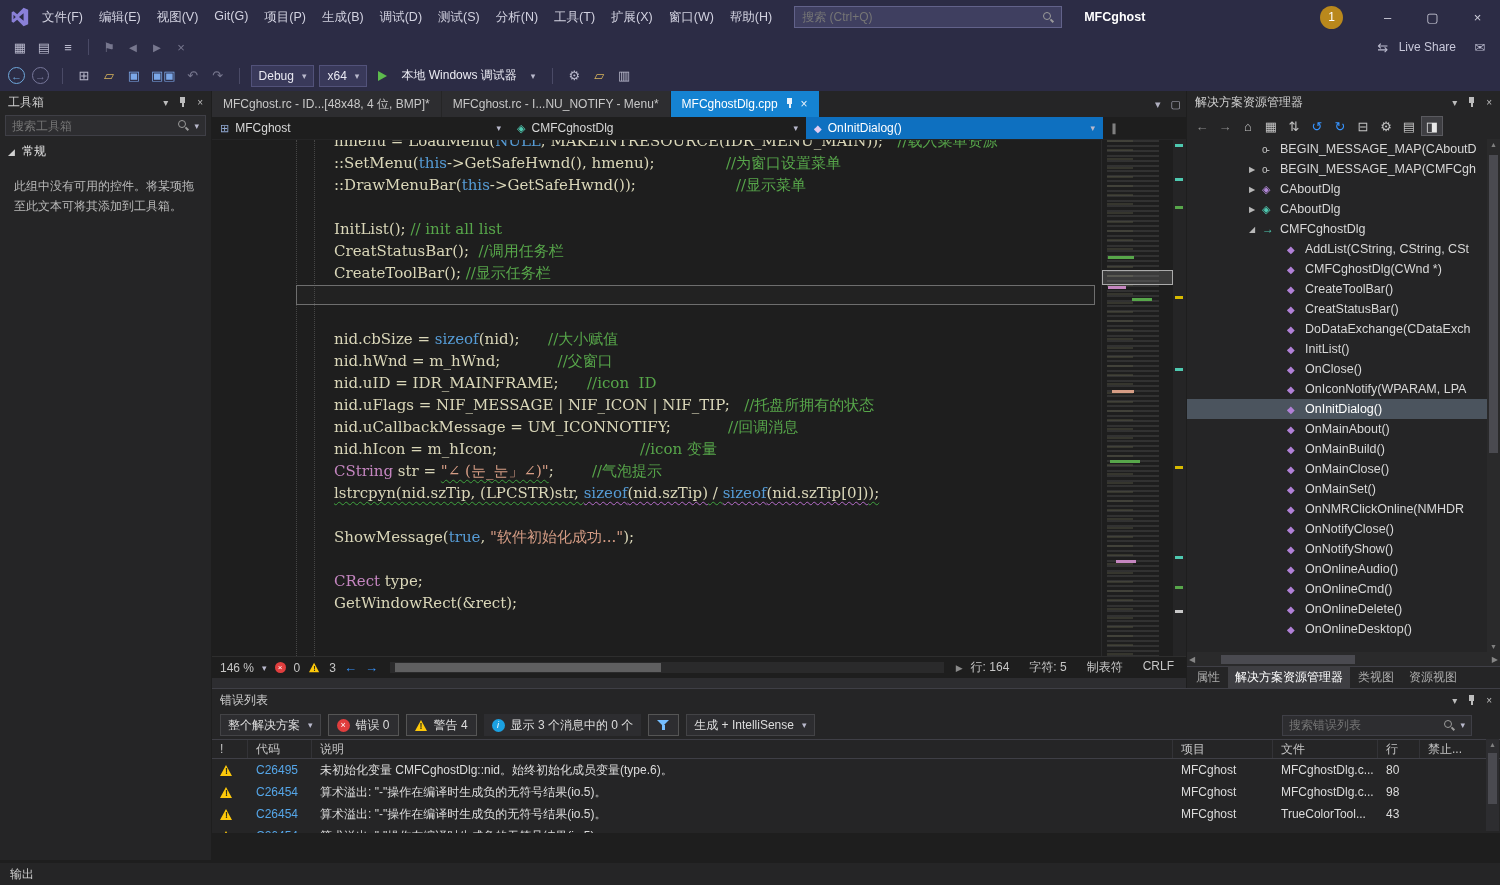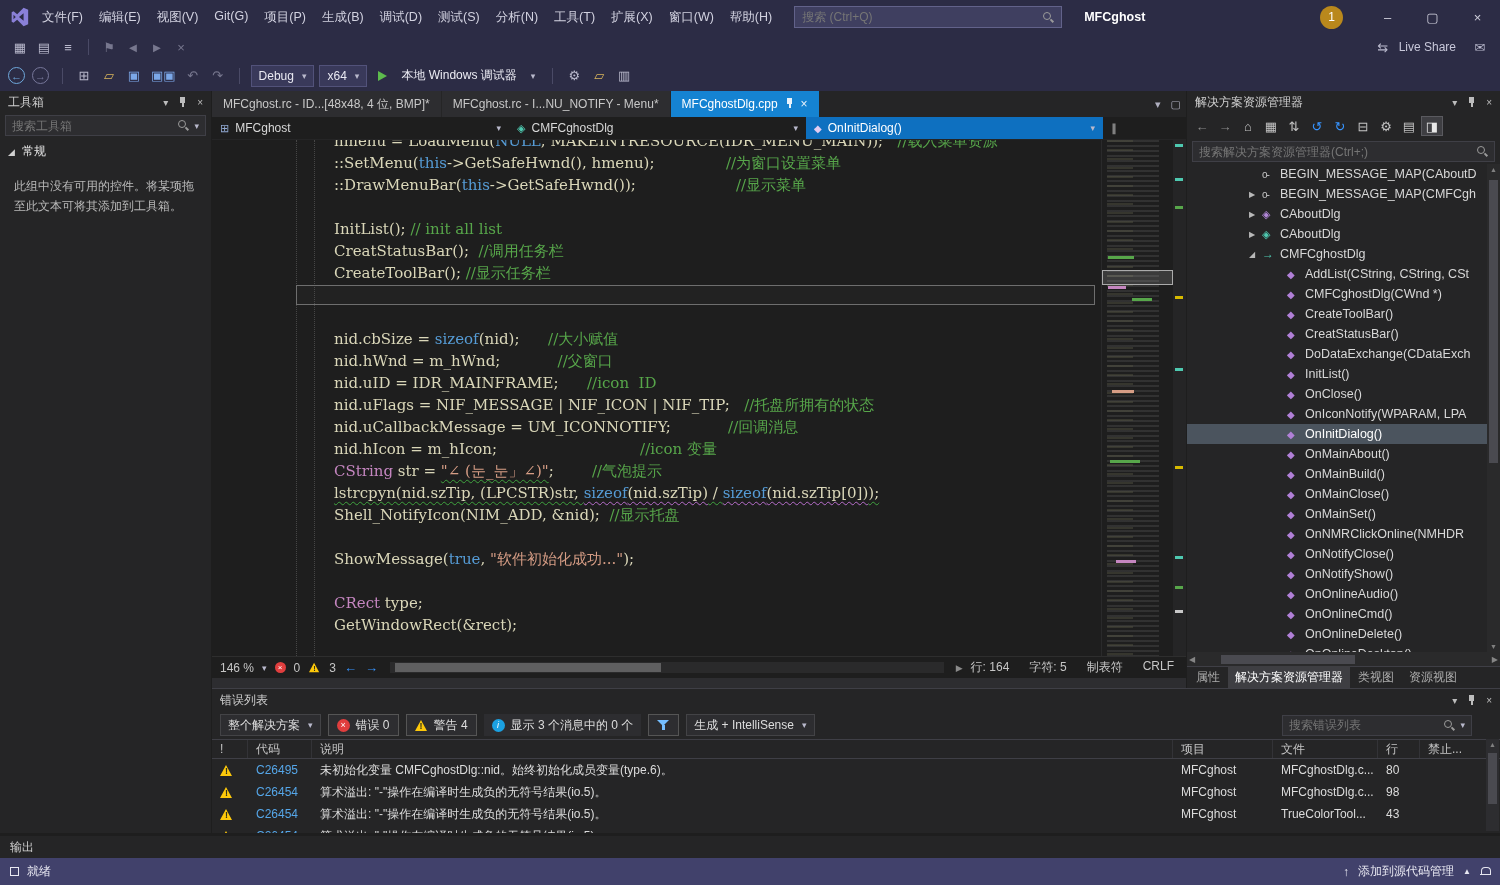--- a/index.html
+++ b/index.html
@@ -330,21 +330,20 @@
                   <div class="code-line boxed"></div>
                   <div class="code-line"></div>
                   <div class="code-line"><span class="tok-d">nid.cbSize = </span><span class="tok-k">sizeof</span><span class="tok-d">(nid);</span><span class="tok-c">      //大小赋值</span></div>
                   <div class="code-line"><span class="tok-d">nid.hWnd = m_hWnd;</span><span class="tok-c">            //父窗口</span></div>
                   <div class="code-line"><span class="tok-d">nid.uID = IDR_MAINFRAME;</span><span class="tok-c">      //icon  ID</span></div>
                   <div class="code-line"><span class="tok-d">nid.uFlags = NIF_MESSAGE | NIF_ICON | NIF_TIP;</span><span class="tok-c">   //托盘所拥有的状态</span></div>
                   <div class="code-line"><span class="tok-d">nid.uCallbackMessage = UM_ICONNOTIFY;</span><span class="tok-c">            //回调消息</span></div>
                   <div class="code-line"><span class="tok-d">nid.hIcon = m_hIcon;</span><span class="tok-c">                              //icon 变量</span></div>
                   <div class="code-line"><span class="tok-t">CString</span><span class="tok-d"> str = </span><span class="tok-s sq-g">"∠ (눈_눈」∠)"</span><span class="tok-d">;</span><span class="tok-c">        //气泡提示</span></div>
                   <div class="code-line"><span class="tok-d sq-g">lstrcpyn(nid.szTip, (LPCSTR)str, </span><span class="tok-k sq-p">sizeof</span><span class="tok-d sq-p">(nid.szTip)</span><span class="tok-d sq-g"> / </span><span class="tok-k sq-p">sizeof</span><span class="tok-d sq-p">(nid.szTip[0])</span><span class="tok-d sq-g">);</span></div>
-                  <div class="code-line"><span class="tok-d">Shell_NotifyIcon(NIM_ADD, &amp;nid);  </span><span class="tok-c">//显示托盘</span></div>
                   <div class="code-line"></div>
                   <div class="code-line"><span class="tok-d">ShowMessage(</span><span class="tok-k">true</span><span class="tok-d">, </span><span class="tok-s">"软件初始化成功..."</span><span class="tok-d">);</span></div>
                   <div class="code-line"></div>
                   <div class="code-line"><span class="tok-t">CRect</span><span class="tok-d"> type;</span></div>
                   <div class="code-line"><span class="tok-d">GetWindowRect(&amp;rect);</span></div>
                 </div>
             </div>
             <div class="minimap" id="minimap">
               <div class="mm-lines"></div>
               <div class="mm-lines2"></div>
@@ -407,26 +406,20 @@
               <span class="sx-ico ">⌂</span>
               <span class="sx-ico ">▦</span>
               <span class="sx-ico ">⇅</span>
               <span class="sx-ico blu">↺</span>
               <span class="sx-ico blu">↻</span>
               <span class="sx-ico ">⊟</span>
               <span class="sx-ico ">⚙</span>
               <span class="sx-ico ">▤</span>
               <span class="sx-ico act">◨</span>
             </div>
-          <div class="search-row">
-            <div class="search-box">
-              <input placeholder="搜索解决方案资源管理器(Ctrl+;)" style="">
-              <span class="ico-mag"></span>
-            </div>
-          </div>
           <div class="tree" id="tree">
 
           <div class="tree-row" style="padding-left: 62px;">
                 <span class="tr-arrow"></span>
                 <span class="tr-ico ti-macro">o-</span>
                 <span>BEGIN_MESSAGE_MAP(CAboutD</span>
               </div>
               <div class="tree-row" style="padding-left: 62px;">
                 <span class="tr-arrow">▶</span>
                 <span class="tr-ico ti-macro">o-</span>
@@ -650,23 +643,13 @@
           <div class="el-thumb"></div>
         </div>
       </div>
     </div>
   </div>
 
   <div class="outputstrip">
     <span>输出</span>
   </div>
 
-  <div class="statusbar">
-    <span class="sb-sq"></span>
-    <span>就绪</span>
-    <div class="sb-right">
-      <span class="sb-up">↑</span>
-      <span>添加到源代码管理</span>
-      <span style="font-size:8px">▲</span>
-      <span class="ico-bell"></span>
-    </div>
-  </div>
 </div>
 
 </body></html>

